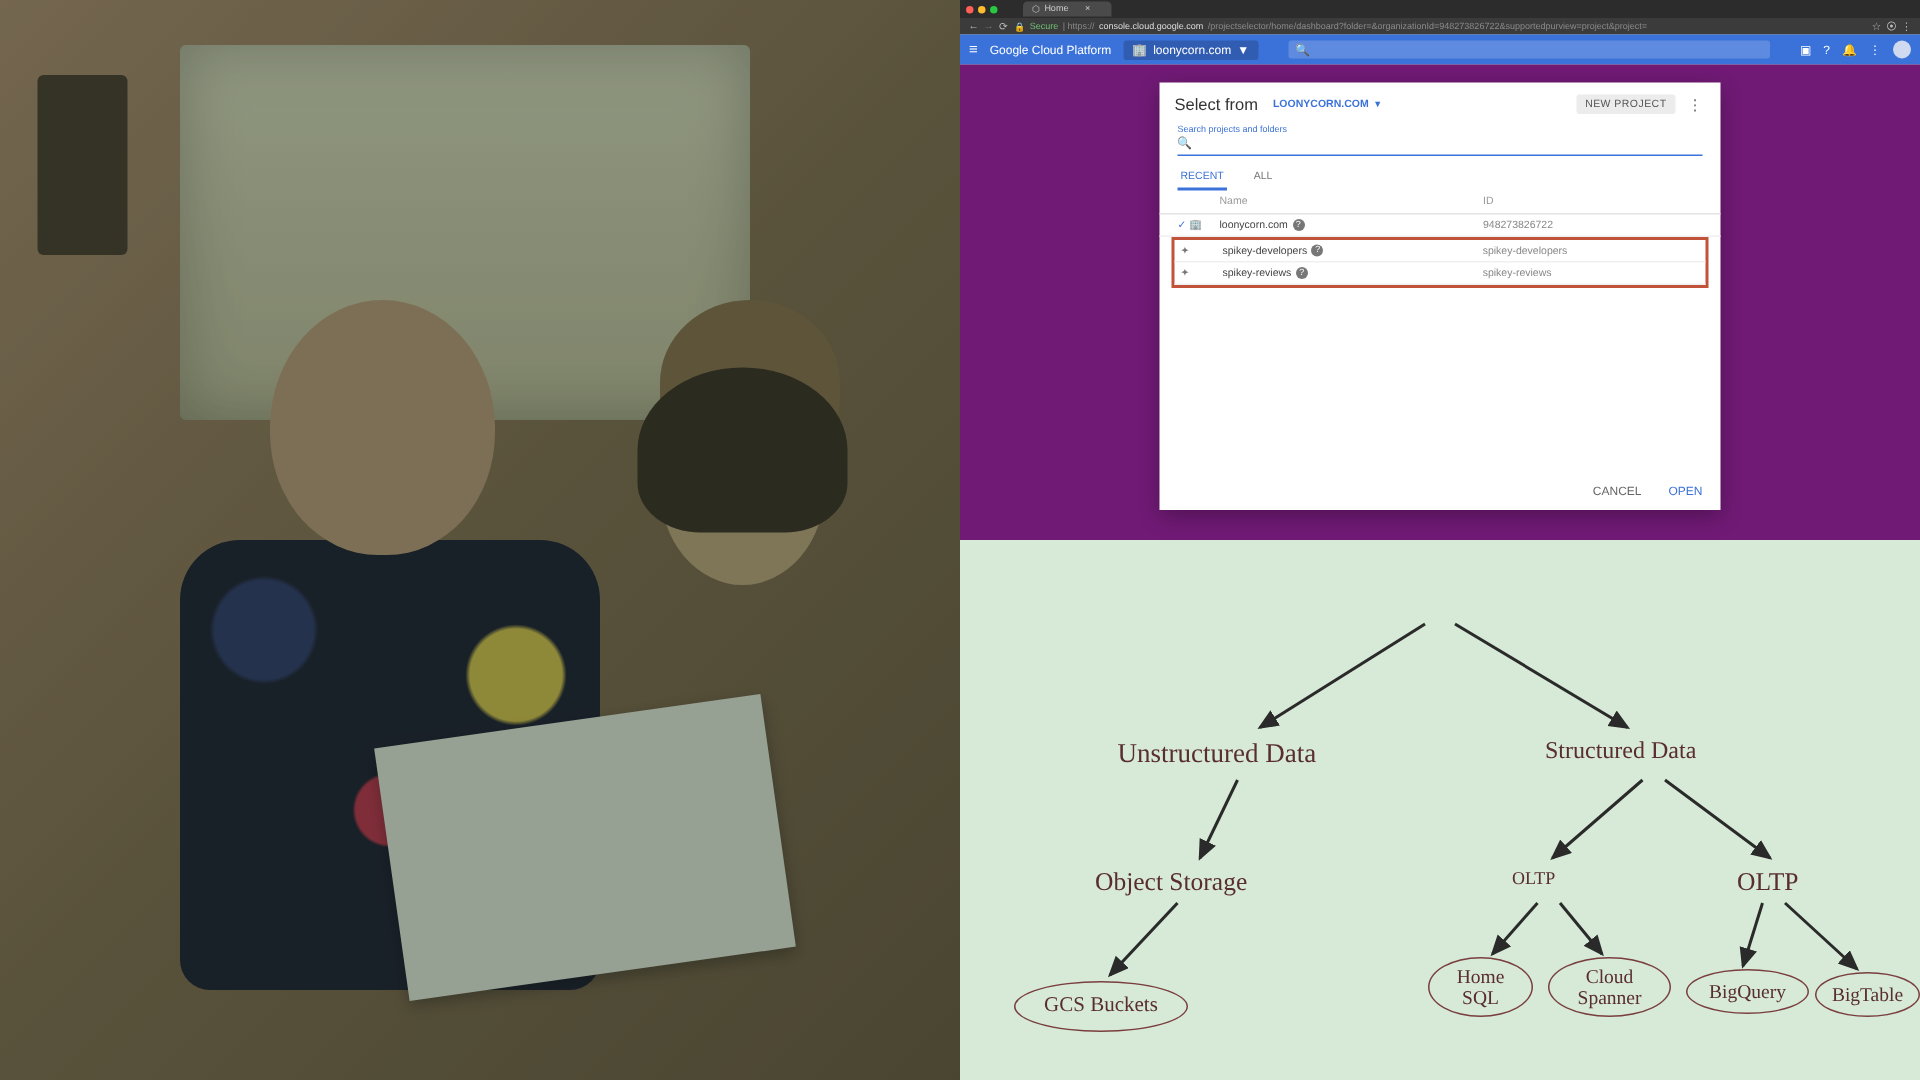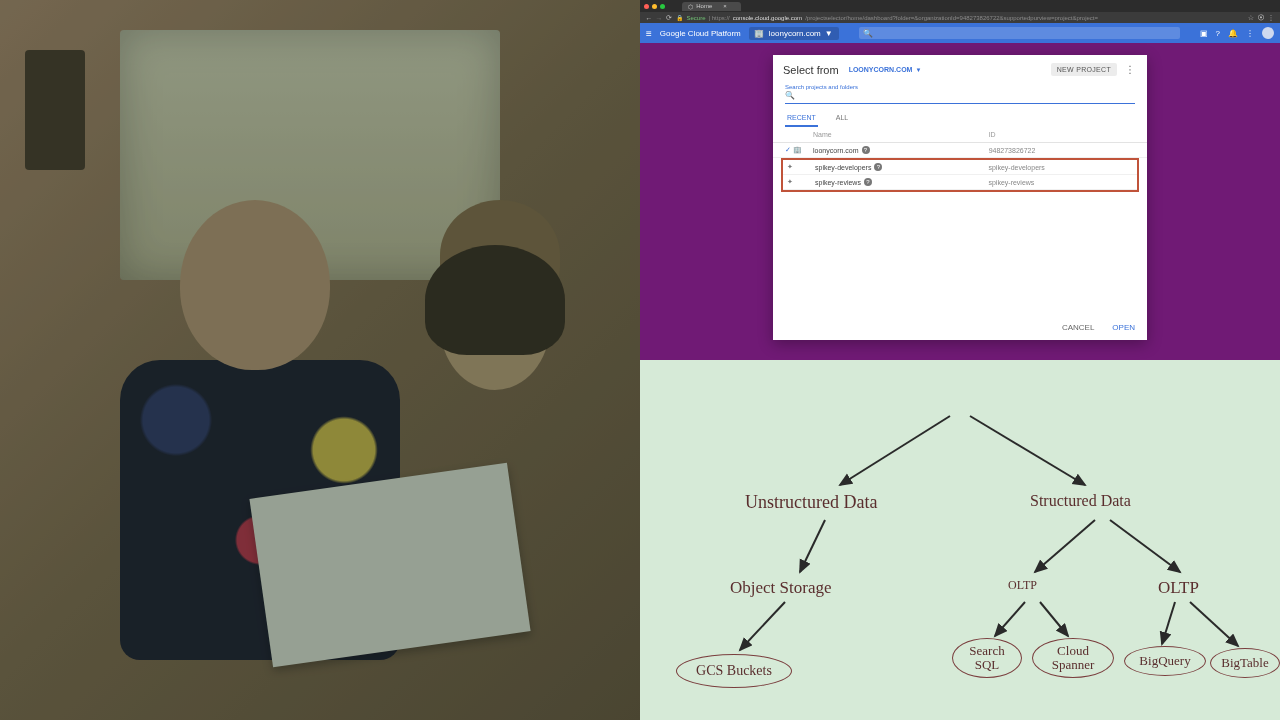--- a/index.html
+++ b/index.html
@@ -254,19 +254,19 @@
           <line x1="535" y1="242" x2="522" y2="284"></line>
           <line x1="550" y1="242" x2="598" y2="286"></line>
         </g>
       </svg>
       <div class="node n-unstruct">Unstructured Data</div>
       <div class="node n-struct">Structured Data</div>
       <div class="node n-obj">Object Storage</div>
       <div class="node n-oltp">OLTP</div>
       <div class="node n-olap">OLTP</div>
       <div class="oval o-gcs">GCS Buckets</div>
-      <div class="oval o-csql">Search SQL</div>
+      <div class="oval o-csql">Home SQL</div>
       <div class="oval o-cspan">Cloud Spanner</div>
       <div class="oval o-bq">BigQuery</div>
       <div class="oval o-bt">BigTable</div>
     </div>
   </div>
 </div>
 
 </body></html>

